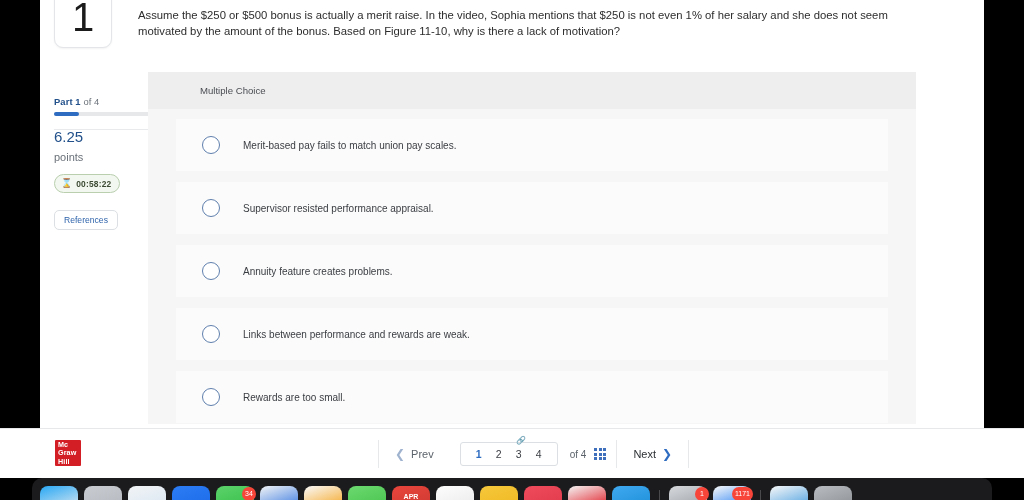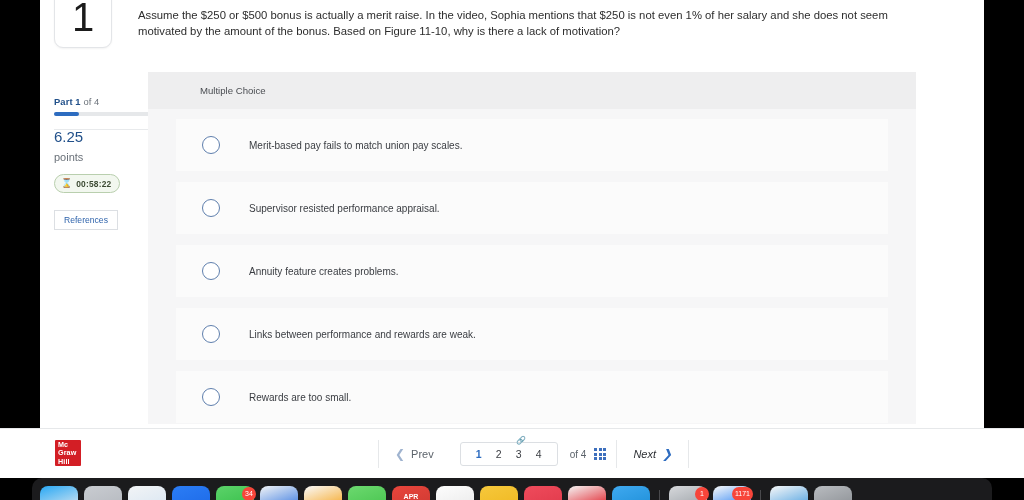--- a/index.html
+++ b/index.html
@@ -47,21 +47,21 @@
     margin-top:11px; display:inline-flex; align-items:center; gap:4px;
     height:19px; padding:0 8px 0 6px;
     border:1px solid #b9cfae; border-radius:10px; background:#f2f7ef;
   }
   .timer-ico { font-size:9px; color:#6e8a5c; line-height:1; }
   .timer-val { font-size:8.4px; color:#3c4a33; font-weight:700; letter-spacing:.2px; }
 
   .refbtn {
     margin-top:17px; display:inline-flex; align-items:center; justify-content:center;
     height:20px; padding:0 9px;
-    border:1px solid #dcdfe3; border-radius:0; background:#fff;
+    border:1px solid #dcdfe3; border-radius:5px; background:#fff;
     font-size:8.6px; color:#2e63ab; cursor:pointer;
   }
 
   
   .card {
     position:absolute; left:108px; top:72px; width:768px; height:352px;
     background:#f6f6f7; overflow:hidden;
   }
   .card-head {
     height:37px; background:#eeeeef; display:flex; align-items:center;
@@ -71,21 +71,21 @@
 
   .choices { padding:10px 28px 0 28px; }
   .choice {
     height:52px; margin-bottom:11px; background:#fbfbfb;
     display:flex; align-items:center; cursor:pointer;
   }
   .radio {
     width:18px; height:18px; border:1.2px solid #5f7fad; border-radius:50%;
     background:#fff; margin-left:26px; flex:none;
   }
-  .choice-label { margin-left:29px; font-size:10px; color:#3a3d42; }
+  .choice-label { margin-left:23px; font-size:10px; color:#3a3d42; }
 
   
   .bottombar {
     position:absolute; left:0; top:428px; width:1024px; height:50px;
     background:#fff; border-top:1px solid #e6e8ea;
     display:flex; align-items:center;
   }
   .mh-logo {
     position:absolute; left:55px; top:440px;
     width:26px; height:26px; background:#d31e25; border-radius:1px;
@@ -94,21 +94,21 @@
   }
   .nav-cluster {
     position:absolute; left:378px; top:440px; height:28px;
     display:flex; align-items:center;
   }
   .nav-div { width:1px; height:28px; background:#e6e8ea; }
   .prev-btn, .next-btn {
     display:flex; align-items:center; gap:6px;
     padding:0 16px; height:28px; font-size:11px; color:#5c636b; cursor:pointer;
   }
-  .next-btn { color:#2c2f33;font-style:italic; }
+  .next-btn { color:#2c2f33; }
   .chev { color:#9fb3cf; font-size:12px; }
   .chev-next { color:#2d6cc0; font-size:12px; }
 
   .pager {
     position:relative; margin:0 10px; height:24px;
     border:1px solid #dcdfe3; border-radius:3px; background:#fff;
     display:flex; align-items:center; padding:0 8px;
   }
   .pager-num {
     width:20px; text-align:center; font-size:10.5px; color:#3a3d42; cursor:pointer;

